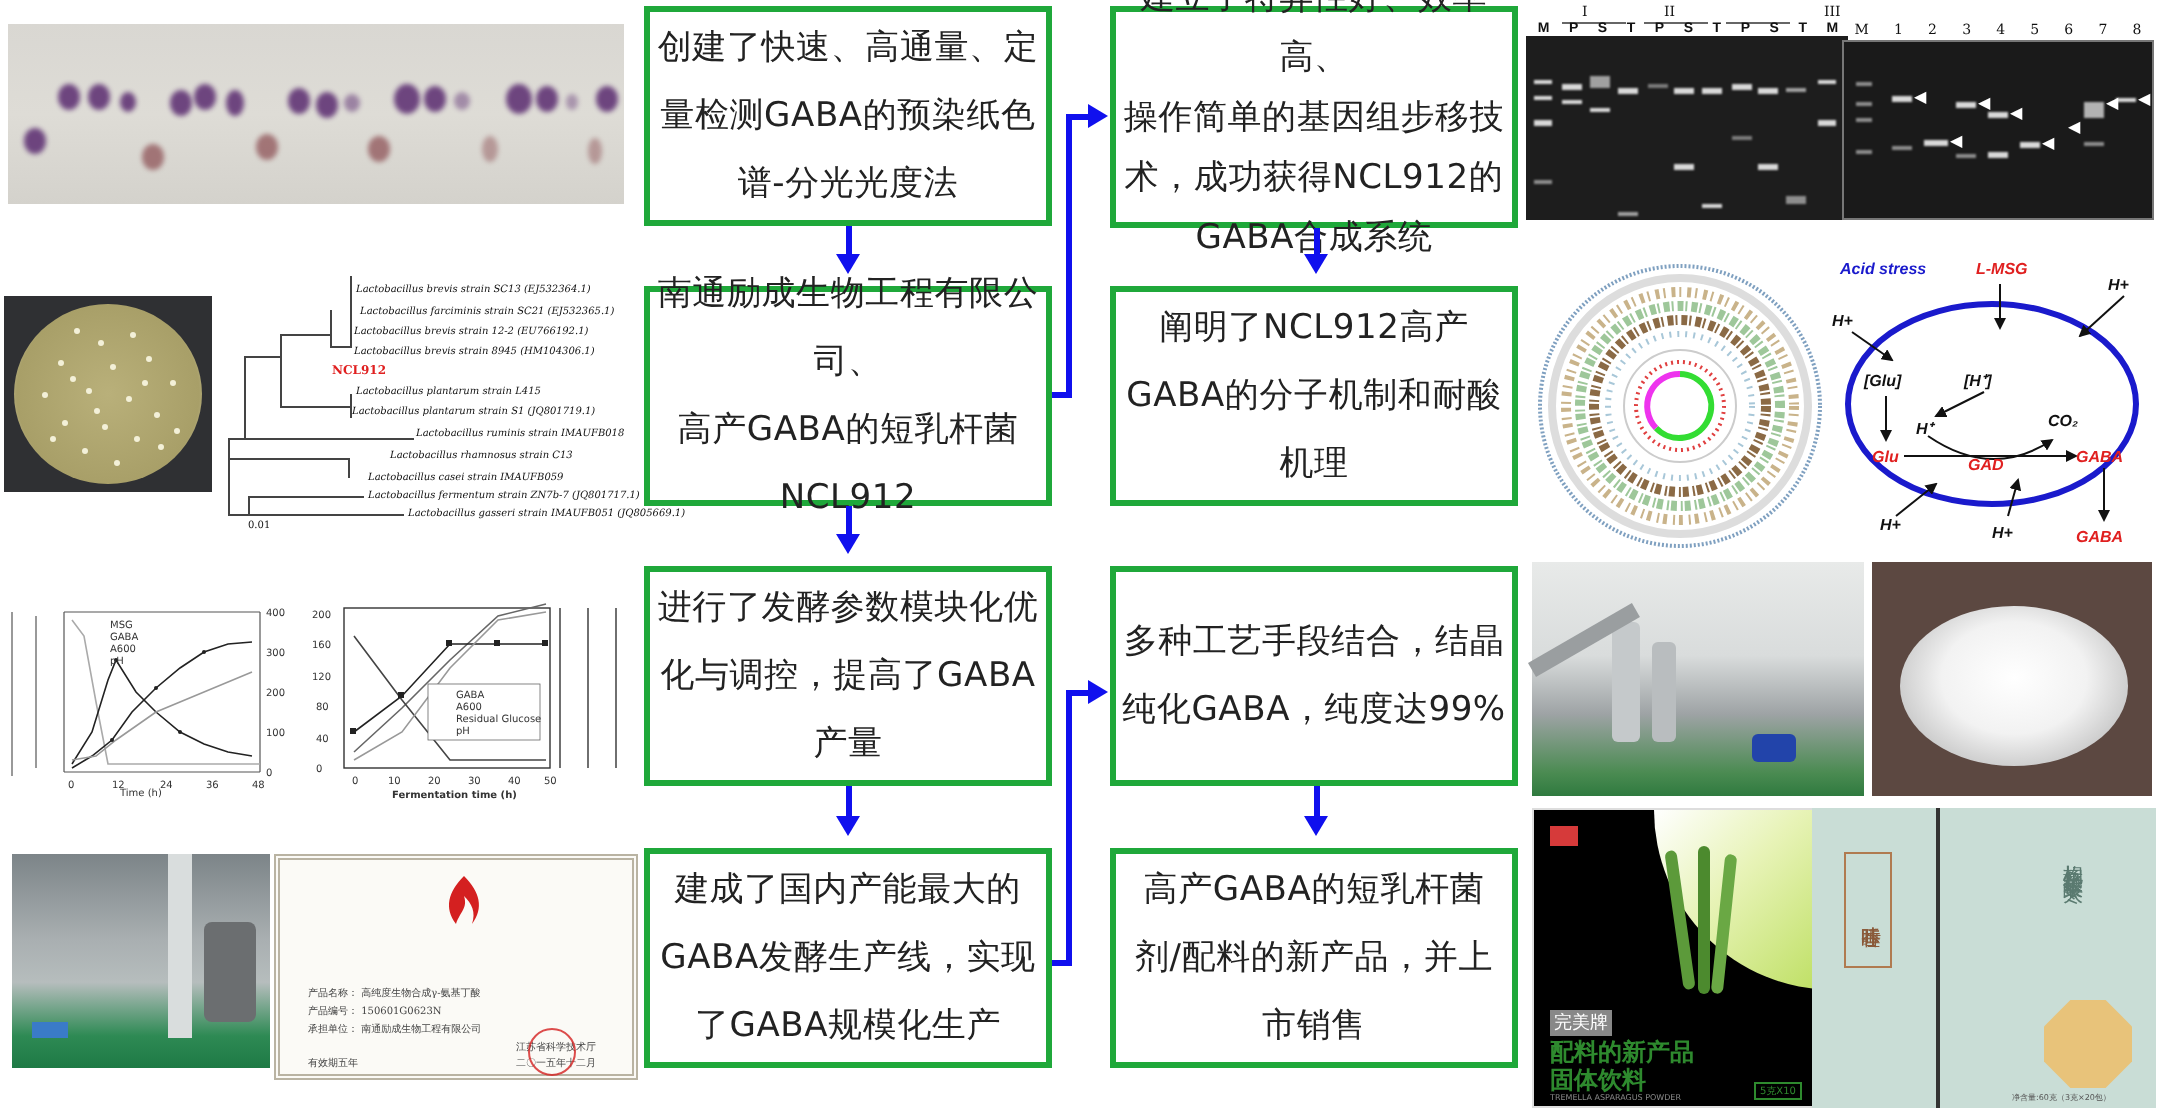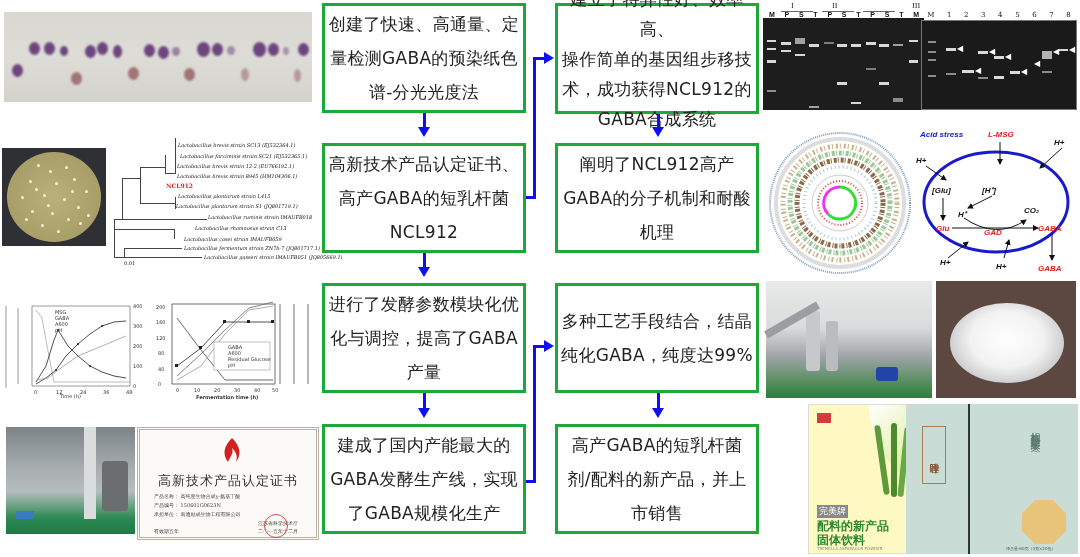--- a/index.html
+++ b/index.html
@@ -38,21 +38,21 @@
   .band{position:absolute;height:2px;background:#d8d8d8;filter:blur(.5px);}
 
   
   .mech{left:912px;top:128px;width:168px;height:148px;}
   .mtxt{position:absolute;font-family:"Liberation Sans",sans-serif;font-size:8px;font-weight:bold;white-space:nowrap;font-style:italic;}
 
   
   .plant1{left:766px;top:281px;width:166px;height:117px;background:linear-gradient(180deg,#e8eae9 0%,#d9dcdc 40%,#9ea3a5 65%,#4b8b52 90%,#2f7a3f 100%);}
   .powder{left:936px;top:281px;width:140px;height:117px;background:#5c4841;}
   .powder .dishp{position:absolute;left:14px;top:22px;width:114px;height:80px;border-radius:50%;background:radial-gradient(ellipse at 50% 45%,#ffffff 0%,#f2f2f2 45%,#c9c9c9 75%,#8a8a8a 100%);}
-  .prod1{left:766px;top:404px;width:162px;height:150px;background:#fef9c3;border:1px solid #ddd;box-sizing:border-box;margin-left:42px;}
+  .prod1{left:766px;top:404px;width:162px;height:150px;background:#000000;border:1px solid #ddd;box-sizing:border-box;}
   .prod2{left:906px;top:404px;width:172px;height:150px;background:#c9ddd6;}
   .factory{left:6px;top:427px;width:129px;height:107px;background:linear-gradient(180deg,#7c8488 0%,#a9afb1 40%,#b6bdbd 60%,#2e8a54 85%,#1e7a45 100%);}
   .cert{left:137px;top:427px;width:182px;height:113px;background:#fbfaf6;border:3px double #b9b3a2;box-sizing:border-box;}
   .cert .ttl{position:absolute;left:0;right:0;top:42px;text-align:center;font-family:"DejaVu Serif",serif;font-size:13px;color:#333;letter-spacing:1px;}
   .cert .row{position:absolute;left:14px;font-family:"DejaVu Serif",serif;font-size:5px;color:#444;white-space:nowrap;}
 </style>
 </head>
 <body>
 
 <div class="abs paper">
@@ -221,37 +221,36 @@
 <div class="abs factory">
   <div style="position:absolute;left:78px;top:0;width:12px;height:92px;background:#d9dddd"></div>
   <div style="position:absolute;left:96px;top:34px;width:26px;height:50px;background:#6b6e70;border-radius:4px"></div>
   <div style="position:absolute;left:10px;top:84px;width:18px;height:8px;background:#3a7bc8"></div>
 </div>
 
 <div class="abs cert">
   <svg style="position:absolute;left:80px;top:6px" width="22" height="30">
     <path d="M12 2 C4 10 2 18 8 26 C10 20 14 18 12 12 C16 16 18 20 16 26 C22 18 20 10 12 2Z" fill="#d42020"></path>
   </svg>
-  <div class="ttl">高新技术产品认定证书</div>
   <div class="row" style="top:63px">产品名称：  高纯度生物合成γ-氨基丁酸</div>
   <div class="row" style="top:72px">产品编号：  150601G0623N</div>
   <div class="row" style="top:81px">承担单位：  南通励成生物工程有限公司</div>
   <div class="row" style="top:98px">有效期五年</div>
   <div class="row" style="left:118px;top:90px">江苏省科学技术厅</div>
   <div class="row" style="left:118px;top:98px">二〇一五年十二月</div>
   <div style="position:absolute;left:124px;top:84px;width:22px;height:22px;border-radius:50%;border:1.5px solid #d42020;opacity:.8"></div>
 </div>
 
 <div class="box" style="left:322px;top:3px;width:204px;height:110px">
     <span>创建了快速、高通量、定
 量检测GABA的预染纸色
 谱-分光光度法</span>
   </div>
 <div class="box" style="left:322px;top:143px;width:204px;height:110px">
-    <span>高新技术产品认定证书、
+    <span>南通励成生物工程有限公司、
 高产GABA的短乳杆菌
 NCL912</span>
   </div>
 <div class="box" style="left:322px;top:283px;width:204px;height:110px">
     <span>进行了发酵参数模块化优
 化与调控，提高了GABA
 产量</span>
   </div>
 <div class="box" style="left:322px;top:424px;width:204px;height:110px">
     <span>建成了国内产能最大的

